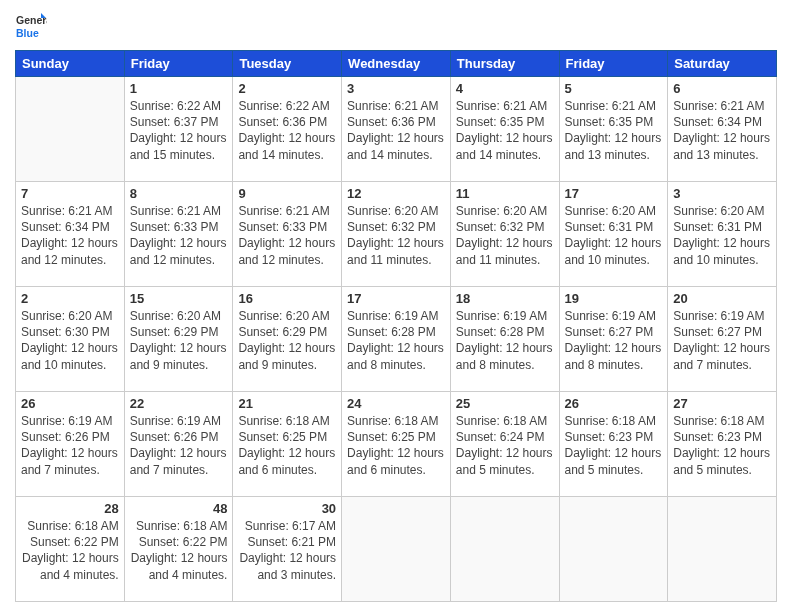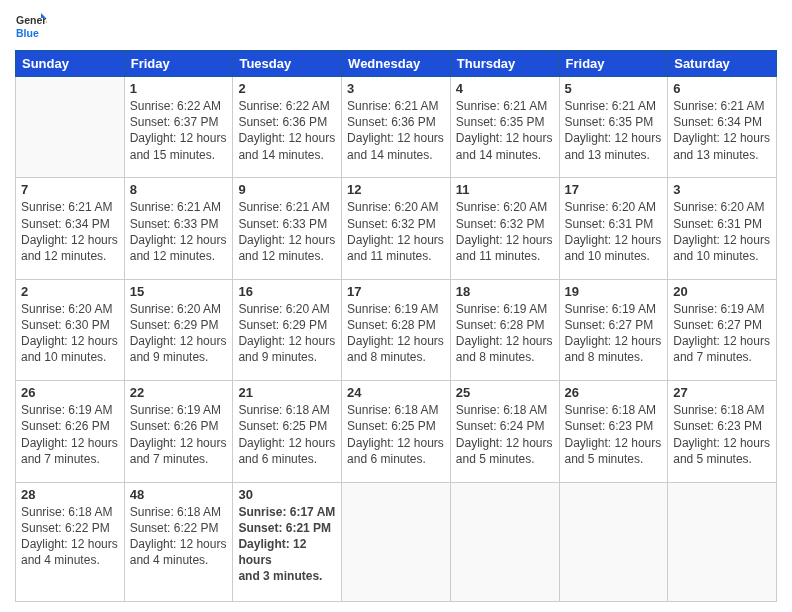--- a/index.html
+++ b/index.html
@@ -71,20 +71,21 @@
     .day-info {
       font-size: 12px;
       color: #444;
       line-height: 1.35;
     }
     .empty-cell {
       background: #f9f9f9;
     }
     .last-row td {
       height: 70px;
+      text-align: right;
     }
   </style>
 </head>
 <body>
 
 <div class="page">
   <div class="header">
     <div class="logo">
   <svg width="32" height="32" viewBox="0 0 32 32">
     <rect x="0" y="0" width="32" height="32" fill="white"></rect>
@@ -320,21 +321,21 @@
           </td>
           <td>
             <span class="day-number">48</span>
             <div class="day-info" style="white-space: pre-line;">Sunrise: 6:18 AM
 Sunset: 6:22 PM
 Daylight: 12 hours
 and 4 minutes.</div>
           </td>
           <td>
             <span class="day-number">30</span>
-            <div class="day-info" style="white-space: pre-line; font-weight: bold;">Sunrise: 6:17 AM
+            <div class="day-info" style="white-space: pre-line;">Sunrise: 6:17 AM
 Sunset: 6:21 PM
 Daylight: 12 hours
 and 3 minutes.</div>
           </td>
           <td class="empty-cell"></td>
           <td class="empty-cell"></td>
           <td class="empty-cell"></td>
           <td class="empty-cell"></td>
         </tr>
       </tbody>

